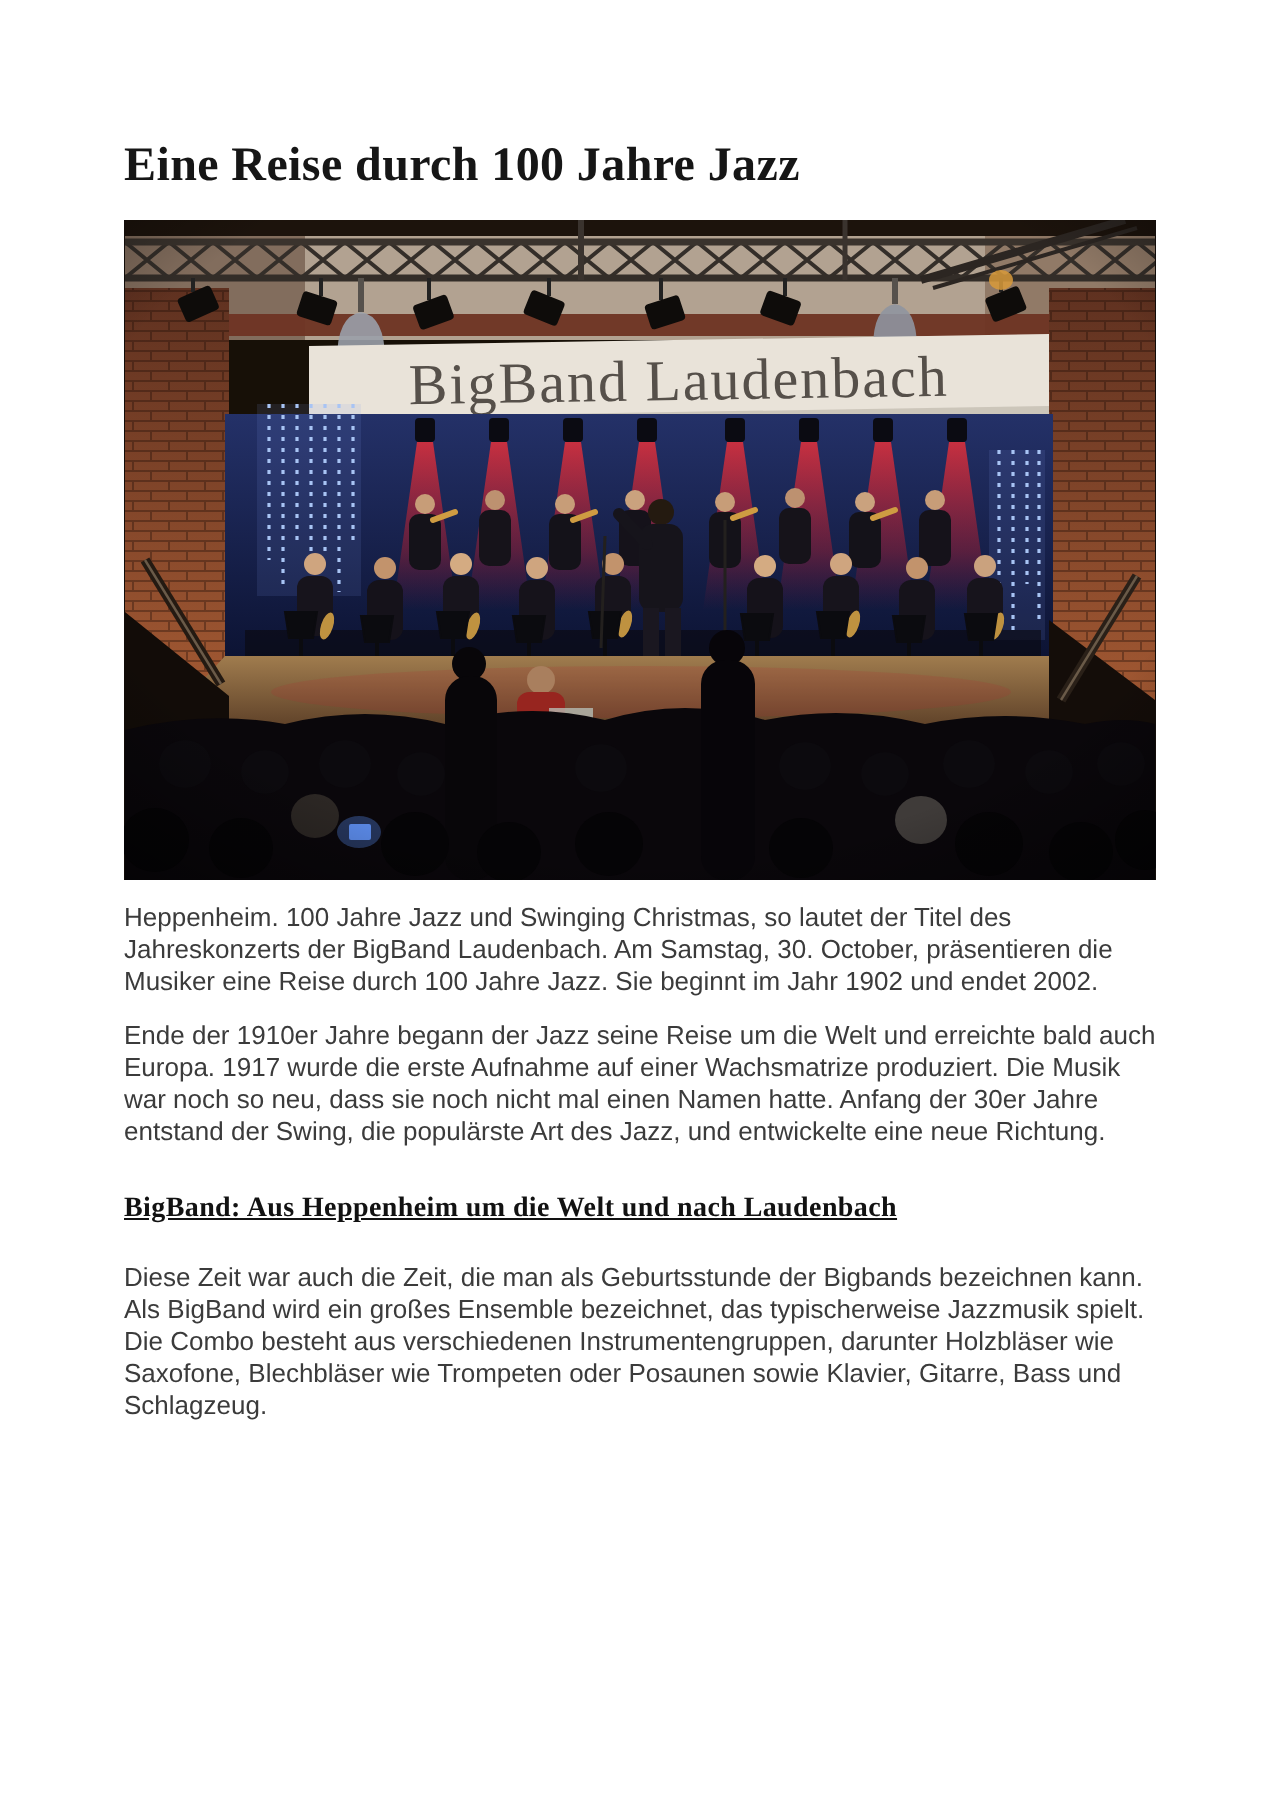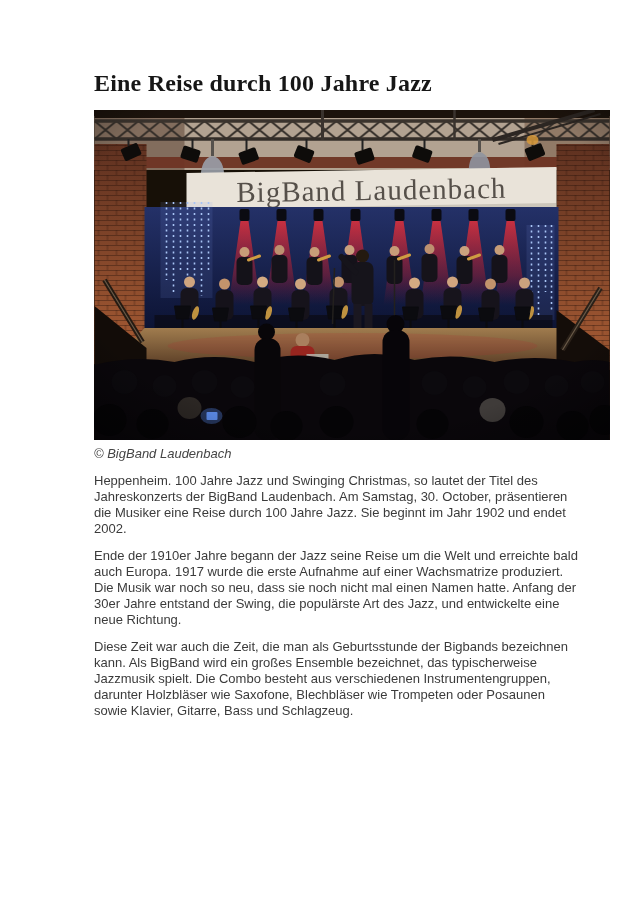--- a/index.html
+++ b/index.html
@@ -3,21 +3,21 @@
 <meta charset="utf-8">
 <style>
   html,body{margin:0;padding:0;background:#ffffff;}
   .page{
     position:relative;
     width:640px;height:906px;
     background:#ffffff;
     overflow:hidden;
     font-family:"Liberation Sans", sans-serif;
   }
-  .content{padding:70px 62px 0 94px;}
+  .content{padding:70px 62px 0 62px;}
   h1.title{
     margin:0 0 12px 0;
     font-family:"Liberation Serif", serif;
     font-weight:bold;
     font-size:24px;
     line-height:1.15;
     letter-spacing:.2px;
     color:#161616;
   }
   figure{margin:0;padding:0;}
@@ -345,24 +345,24 @@
             </g>
             <ellipse cx="398" cy="300" rx="13" ry="12" fill="#3f3b39"></ellipse>
             <ellipse cx="95" cy="298" rx="12" ry="11" fill="#2c2724"></ellipse>
             <ellipse cx="117" cy="306" rx="11" ry="8" fill="rgba(90,140,240,0.35)"></ellipse>
             <rect x="112" y="302" width="11" height="8" rx="1" fill="#5b8ae8"></rect>
           </g>
 
           <rect x="0" y="0" width="515" height="330" fill="url(#gVign)"></rect>
         </svg>
       </div>
-      <figcaption>© BigBand Laudenbach</figcaption>
     </figure>
 
 
     <p class="para">Heppenheim. 100 Jahre Jazz und Swinging Christmas, so lautet der Titel des Jahreskonzerts der BigBand Laudenbach. Am Samstag, 30. October, präsentieren die Musiker eine Reise durch 100 Jahre Jazz. Sie beginnt im Jahr 1902 und endet 2002.</p>
     <p class="para">Ende der 1910er Jahre begann der Jazz seine Reise um die Welt und erreichte bald auch Europa. 1917 wurde die erste Aufnahme auf einer Wachsmatrize produziert. Die Musik war noch so neu, dass sie noch nicht mal einen Namen hatte. Anfang der 30er Jahre entstand der Swing, die populärste Art des Jazz, und entwickelte eine neue Richtung.</p>
 
+    <h2 class="subheading">BigBand: Aus Heppenheim um die Welt und nach Laudenbach</h2>
 
     <p class="para">Diese Zeit war auch die Zeit, die man als Geburtsstunde der Bigbands bezeichnen kann. Als BigBand wird ein großes Ensemble bezeichnet, das typischerweise Jazzmusik spielt. Die Combo besteht aus verschiedenen Instrumentengruppen, darunter Holzbläser wie Saxofone, Blechbläser wie Trompeten oder Posaunen sowie Klavier, Gitarre, Bass und Schlagzeug.</p>
 
   </div>
 </div>
 
 </body></html>

